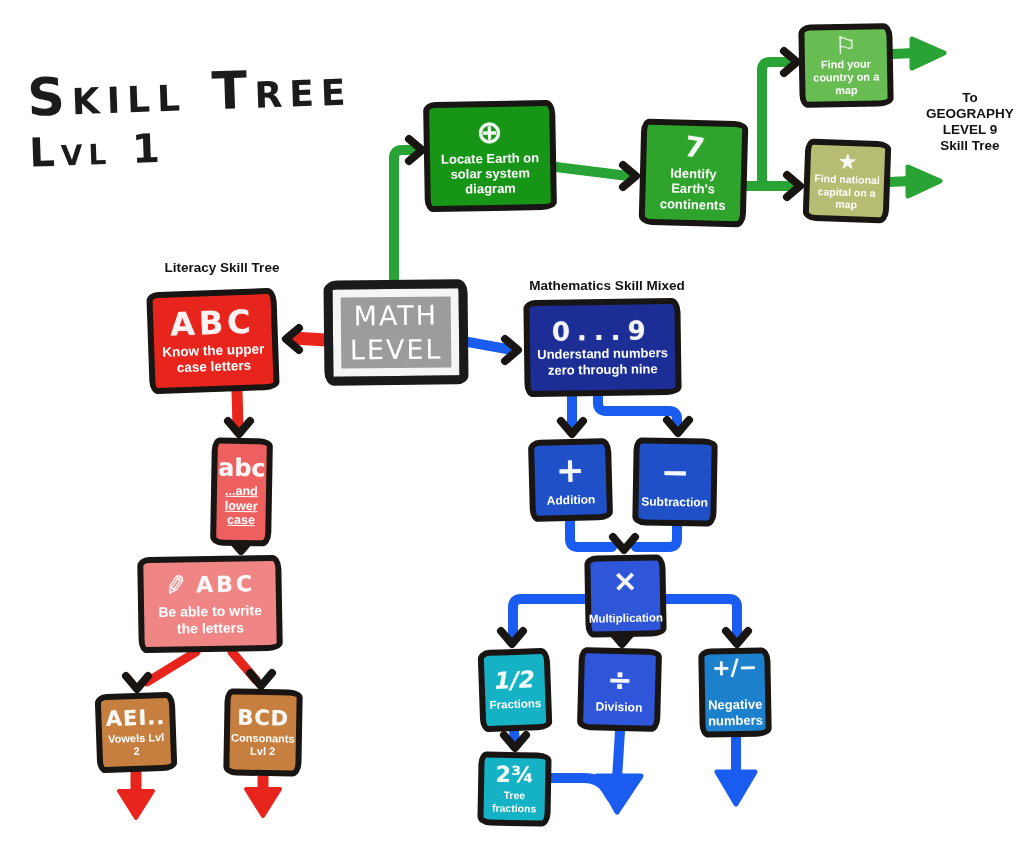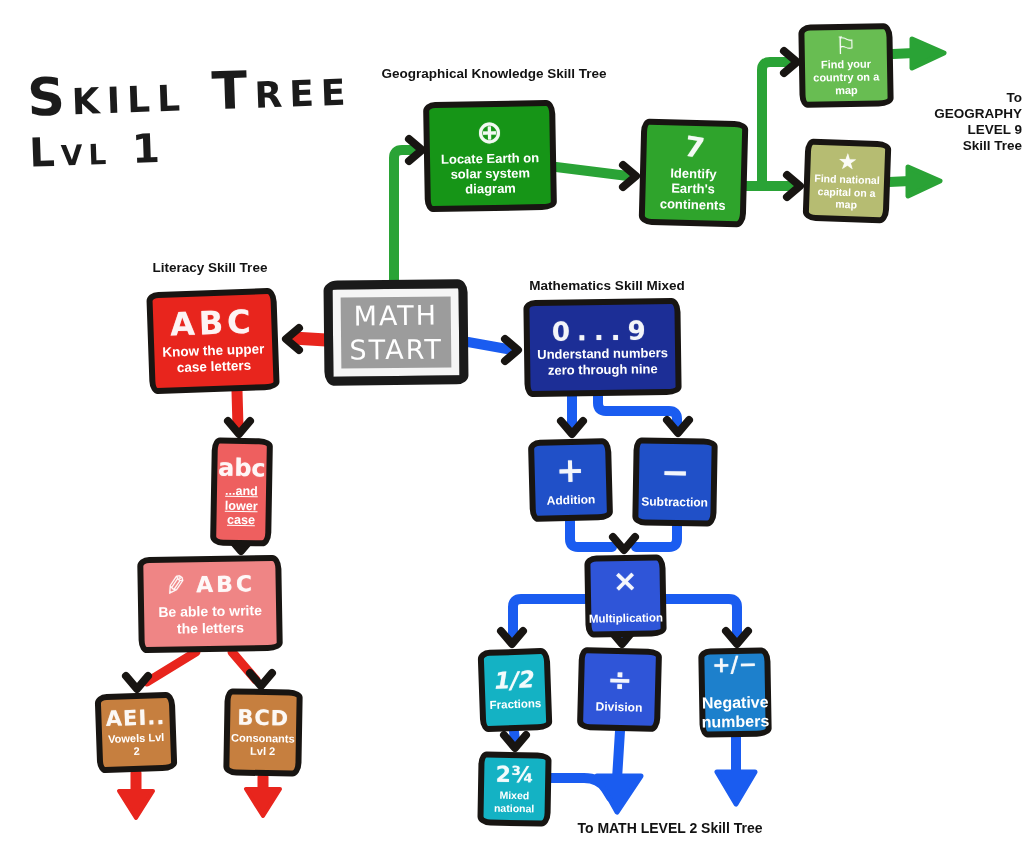--- a/index.html
+++ b/index.html
@@ -122,36 +122,34 @@
       <path d="M726 631 L737 644 L748 631"></path>
       <path d="M504 735 L515 748 L526 735"></path>
     </g>
   </svg>
 
   <div class="page-title">
     <span class="l1">Skill Tree</span>
     <span class="l2">Lvl 1</span>
   </div>
 
-  <div class="section-label" style="left:374px;top:66px;width:240px;">Geographical Knowledge Skill Tree</div>
-  <div class="section-label" style="left:140px;top:260px;width:140px;">Literacy Skill Tree</div>
+  <div class="section-label" style="left:152px;top:260px;width:140px;">Literacy Skill Tree</div>
   <div class="section-label" style="left:527px;top:278px;width:160px;">Mathematics Skill Mixed</div>
 
-  <div class="exit-label" style="left:918px;top:90px;width:104px;text-align:right;">
+  <div class="exit-label" style="left:918px;top:90px;width:104px;">
     <div>To</div>
     <div>GEOGRAPHY</div>
     <div>LEVEL 9</div>
     <div>Skill Tree</div>
   </div>
-  <div class="exit-label" style="left:540px;top:820px;width:260px;font-size:14px;">To MATH LEVEL 2 Skill Tree</div>
 
   <div class="node node-start" style="left:324px;top:280px;width:144px;height:105px;--rot:-0.6deg;">
     <div class="start-text">
       <div>MATH</div>
-      <div>START</div>
+      <div>LEVEL</div>
     </div>
   </div>
 
   <div class="node fill-green-dark" style="left:424px;top:101px;width:132px;height:110px;--rot:-1deg;">
     <div class="glyph" style="font-size:32px;">⊕</div>
     <div class="node-title" style="font-size:13px;margin-top:3px;">Locate Earth on solar system diagram</div>
   </div>
 
   <div class="node alt fill-green-mid" style="left:640px;top:120px;width:107px;height:106px;--rot:1.5deg;">
     <div class="glyph" style="font-size:28px;transform:rotate(8deg);">7</div>
@@ -221,21 +219,21 @@
     <div class="node-title" style="font-size:11.5px;margin-top:6px;">Fractions</div>
   </div>
 
   <div class="node alt fill-blue-bright" style="left:578px;top:648px;width:83px;height:83px;--rot:1.5deg;">
     <div class="glyph" style="font-size:30px;">÷</div>
     <div class="node-title" style="font-size:12px;margin-top:5px;">Division</div>
   </div>
 
   <div class="node fill-sky" style="left:699px;top:648px;width:72px;height:89px;--rot:-1deg;">
     <div class="glyph" style="font-size:22px;">+/−</div>
-    <div class="node-title" style="font-size:16px;margin-top:18px;">Negative numbers</div>
+    <div class="node-title" style="font-size:13px;margin-top:18px;">Negative numbers</div>
   </div>
 
   <div class="node alt fill-teal" style="left:478px;top:752px;width:73px;height:74px;--rot:1deg;">
     <div class="glyph" style="font-size:22px;">2¾</div>
-    <div class="node-title" style="font-size:10.5px;margin-top:3px;">Mixed national</div>
+    <div class="node-title" style="font-size:10.5px;margin-top:3px;">Tree fractions</div>
   </div>
 
 </div>
 
 </body></html>

